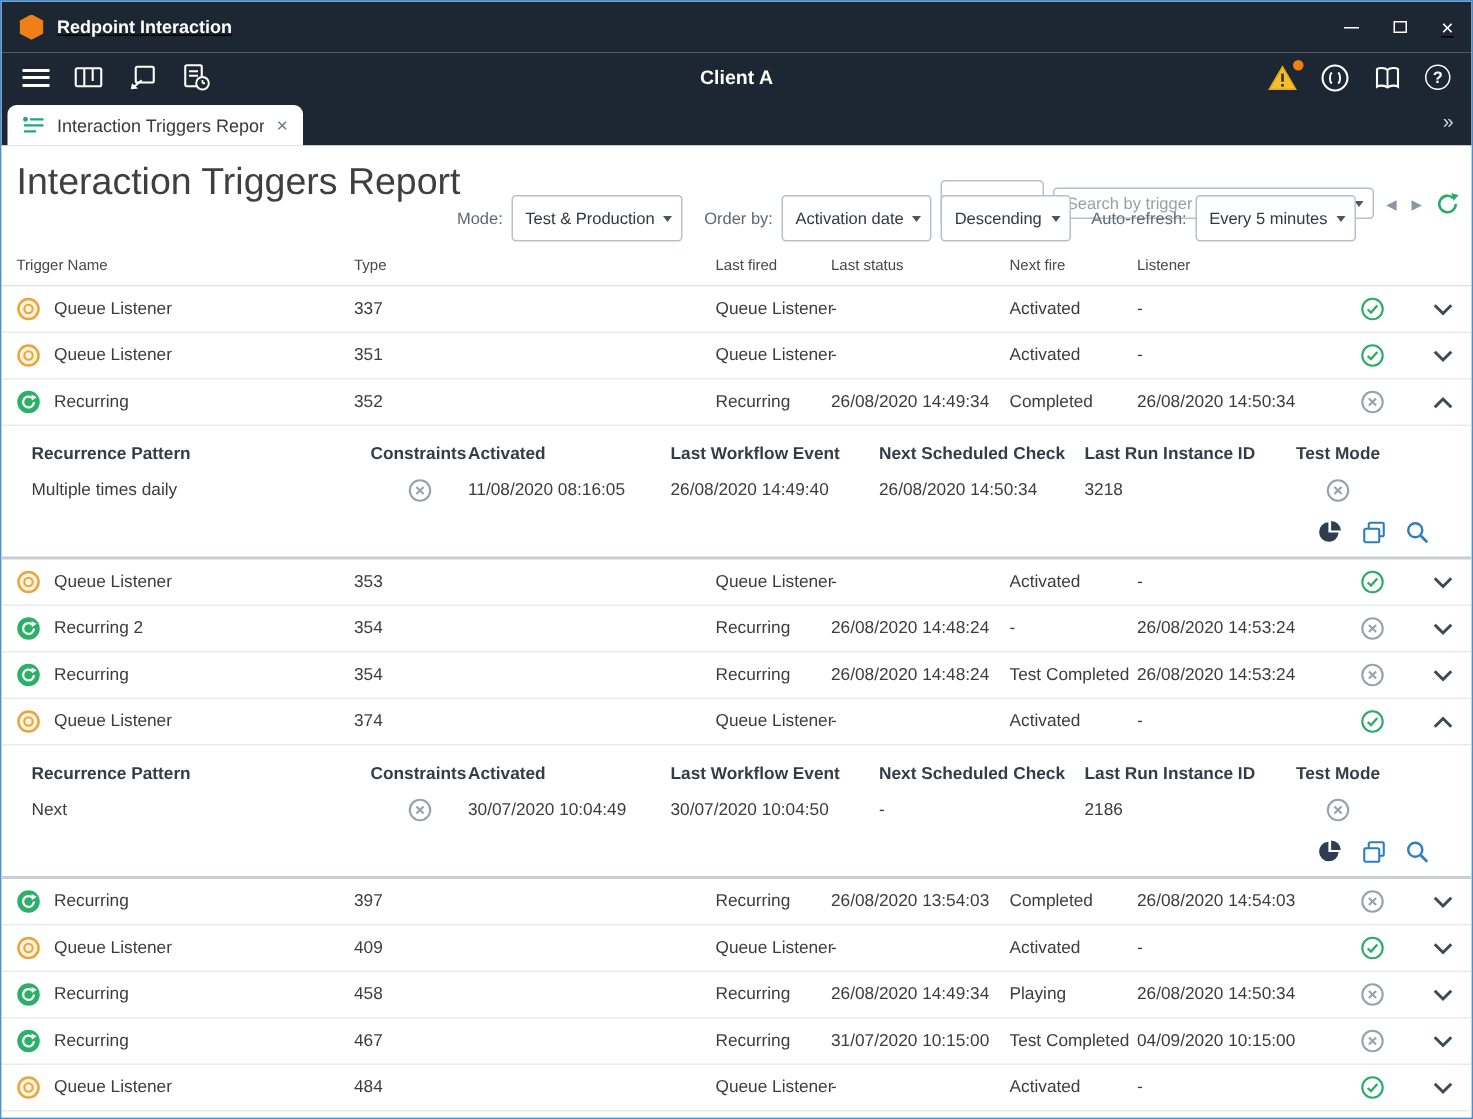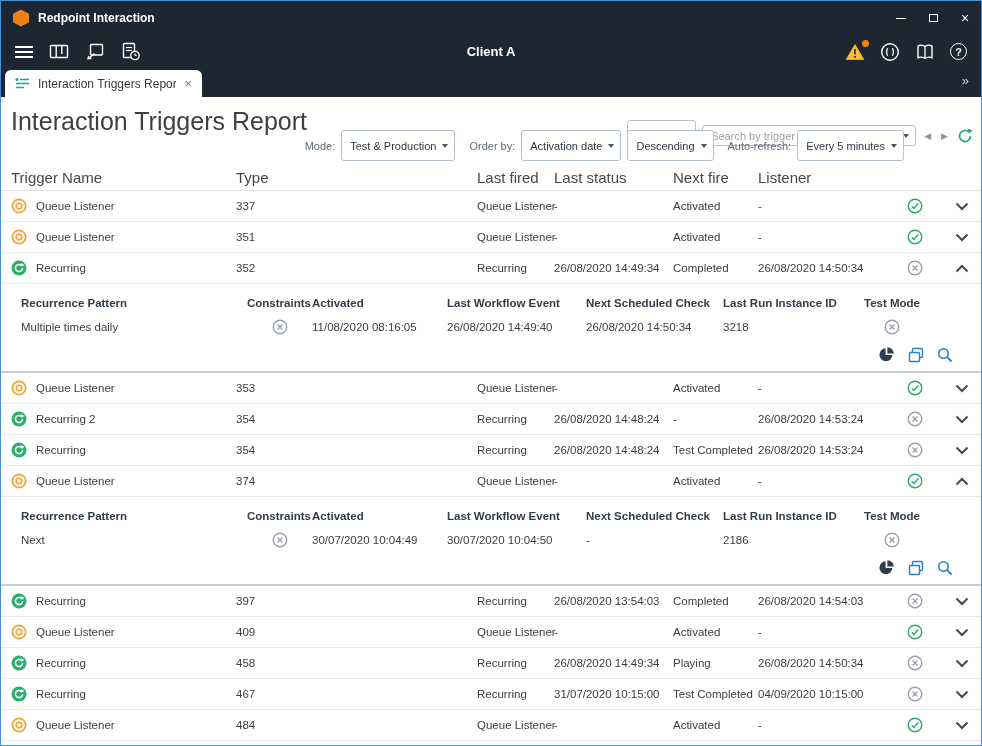--- a/index.html
+++ b/index.html
@@ -1,20 +1,20 @@
 <!DOCTYPE html>
 <html><head>
 <meta charset="utf-8">
 <style>
   * { box-sizing: border-box; }
   body { margin: 0; font-family: "Liberation Sans", sans-serif; background: #f2f2f2; }
   .window { width: 982px; height: 746px; border: 1px solid #4a8fd3; background: #fff; overflow: hidden; display: flex; flex-direction: column; position: relative; }
 
   
-  .titlebar { height: 34px; background: #1c2733; display: flex; align-items: center; padding: 0 0 0 12px; flex: 0 0 auto; }
+  .titlebar { height: 34px; background: #1c2733; display: flex; align-items: center; padding: 0 0 0 12px; flex: 0 0 auto; text-decoration: underline; }
   .logo-hex { width: 16px; height: 17px; background: #ef8018; clip-path: polygon(50% 0,100% 25%,100% 75%,50% 100%,0 75%,0 25%); margin-right: 9px; flex: 0 0 auto; }
   .app-title { color: #fff; font-size: 12px; font-weight: 700; }
   .win-controls { margin-left: auto; display: flex; height: 100%; }
   .win-btn { width: 32px; height: 100%; display: flex; align-items: center; justify-content: center; color: #fff; font-size: 14px; cursor: default; }
   .min-shape { width: 10px; height: 1px; background: #fff; display: inline-block; }
   .max-shape { width: 9px; height: 8px; border: 1px solid #fff; display: inline-block; }
 
   
   .toolbar { height: 33px; background: #1c2733; display: flex; align-items: center; padding: 0 14px; position: relative; flex: 0 0 auto; text-align: center; }
   .tb-left { display: flex; align-items: center; gap: 16px; }
@@ -43,21 +43,21 @@
   .ctl-label { font-size: 11px; color: #5f6a74; margin-left: 8px; white-space: nowrap; }
   .select { height: 31px; border: 1px solid #b4c0cc; border-radius: 3px; background: #fff; display: inline-flex; align-items: center; font-size: 11px; color: #2f3942; padding: 0 18px 0 8px; position: relative; white-space: nowrap; }
   .select .chev, .combo .chev { position: absolute; right: 6px; top: 50%; margin-top: -2px; width: 0; height: 0; border-left: 3.5px solid transparent; border-right: 3.5px solid transparent; border-top: 4.5px solid #4a5662; }
   .combo { width: 214px; height: 21px; border: 1px solid #b4c0cc; border-radius: 3px; background: #fff; display: inline-flex; align-items: center; position: relative; padding: 0 18px 0 6px; }
   .combo input { border: none; outline: none; flex: 1; font-size: 11px; font-family: "Liberation Sans", sans-serif; color: #333; width: 100%; }
   .combo input::placeholder { color: #9aa0a6; }
   .nav-arrow { font-size: 9px; color: #8d97a1; padding: 0 2px; }
 
   
   .thead { display: grid; grid-template-columns: 225px 241px 77px 119px 85px 129px 55px 1fr; padding-left: 10px; height: 26px; align-items: center; border-bottom: 1px solid #dfe3e8; flex: 0 0 auto; }
-  .th { font-size: 15px; color: #484848; }
+  .th { font-size: 10px; color: #484848; }
   .rows { flex: 1; overflow: hidden; }
   .trow { display: grid; grid-template-columns: 225px 241px 77px 119px 85px 129px 55px 1fr; padding-left: 10px; height: 31px; align-items: center; border-bottom: 1px solid #e8ebee; }
   .cell { font-size: 11.5px; color: #3c3c3c; white-space: nowrap; }
   .name-cell { display: flex; align-items: center; gap: 9px; }
   .ticon { display: inline-flex; }
   .listener-cell { display: flex; justify-content: center; }
   .chev-cell { display: flex; justify-content: center; }
   .chevron { display: inline-flex; padding: 2px; }
   .chevron.up svg { transform: rotate(180deg); }
 

